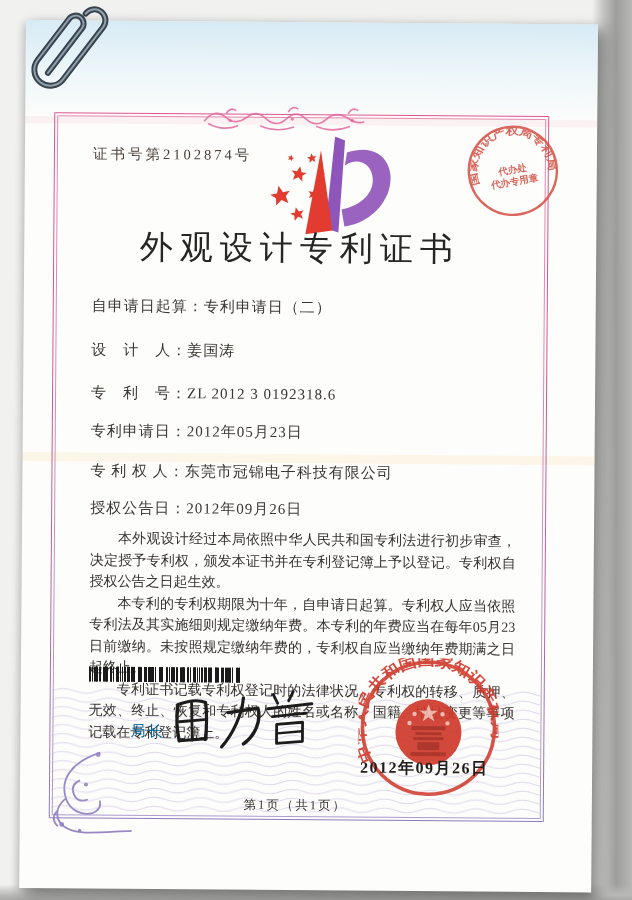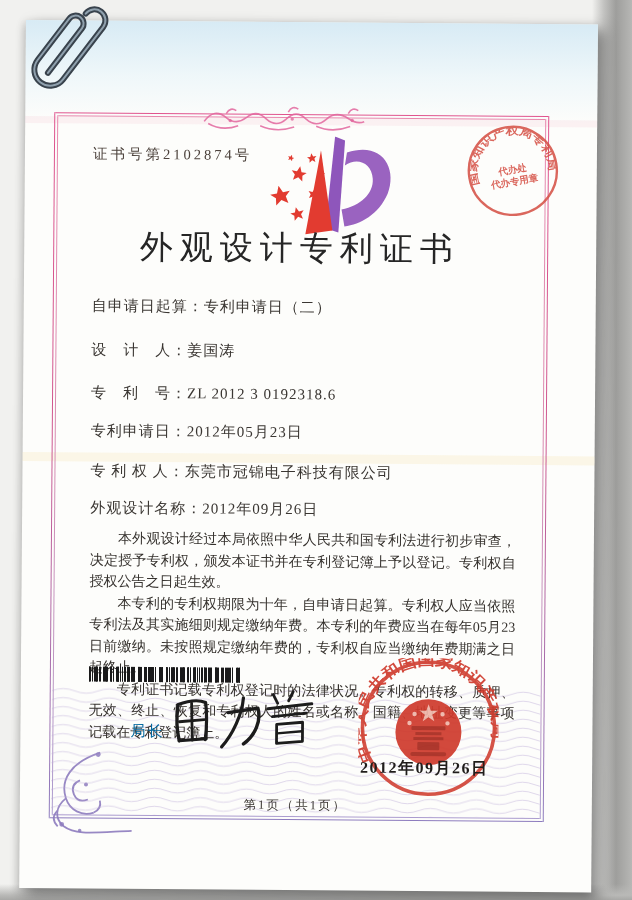--- a/index.html
+++ b/index.html
@@ -168,21 +168,21 @@
   </svg>
 
   <div class="title">外观设计专利证书</div>
 
   <div class="fields">
     <div class="field"><span>自申请日起算：</span><span>专利申请日（二）</span></div>
     <div class="field"><span>设　计　人：</span><span>姜国涛</span></div>
     <div class="field"><span>专　利　号：</span><span>ZL 2012 3 0192318.6</span></div>
     <div class="field"><span>专利申请日：</span><span>2012年05月23日</span></div>
     <div class="field"><span>专 利 权 人：</span><span>东莞市冠锦电子科技有限公司</span></div>
-    <div class="field"><span>外观设计名称：</span><span>2012年09月26日</span></div>
+    <div class="field"><span>授权公告日：</span><span>2012年09月26日</span></div>
   </div>
 
   <div class="paragraphs">
     <p>本外观设计经过本局依照中华人民共和国专利法进行初步审查，决定授予专利权，颁发本证书并在专利登记簿上予以登记。专利权自授权公告之日起生效。</p>
     <p>本专利的专利权期限为十年，自申请日起算。专利权人应当依照专利法及其实施细则规定缴纳年费。本专利的年费应当在每年05月23日前缴纳。未按照规定缴纳年费的，专利权自应当缴纳年费期满之日起终止。</p>
     <p>专利证书记载专利权登记时的法律状况。专利权的转移、质押、无效、终止、恢复和专利权人的姓名或名称、国籍、地址变更等事项记载在专利登记簿上。</p>
   </div>
 
   <div class="barcode"></div>
 

